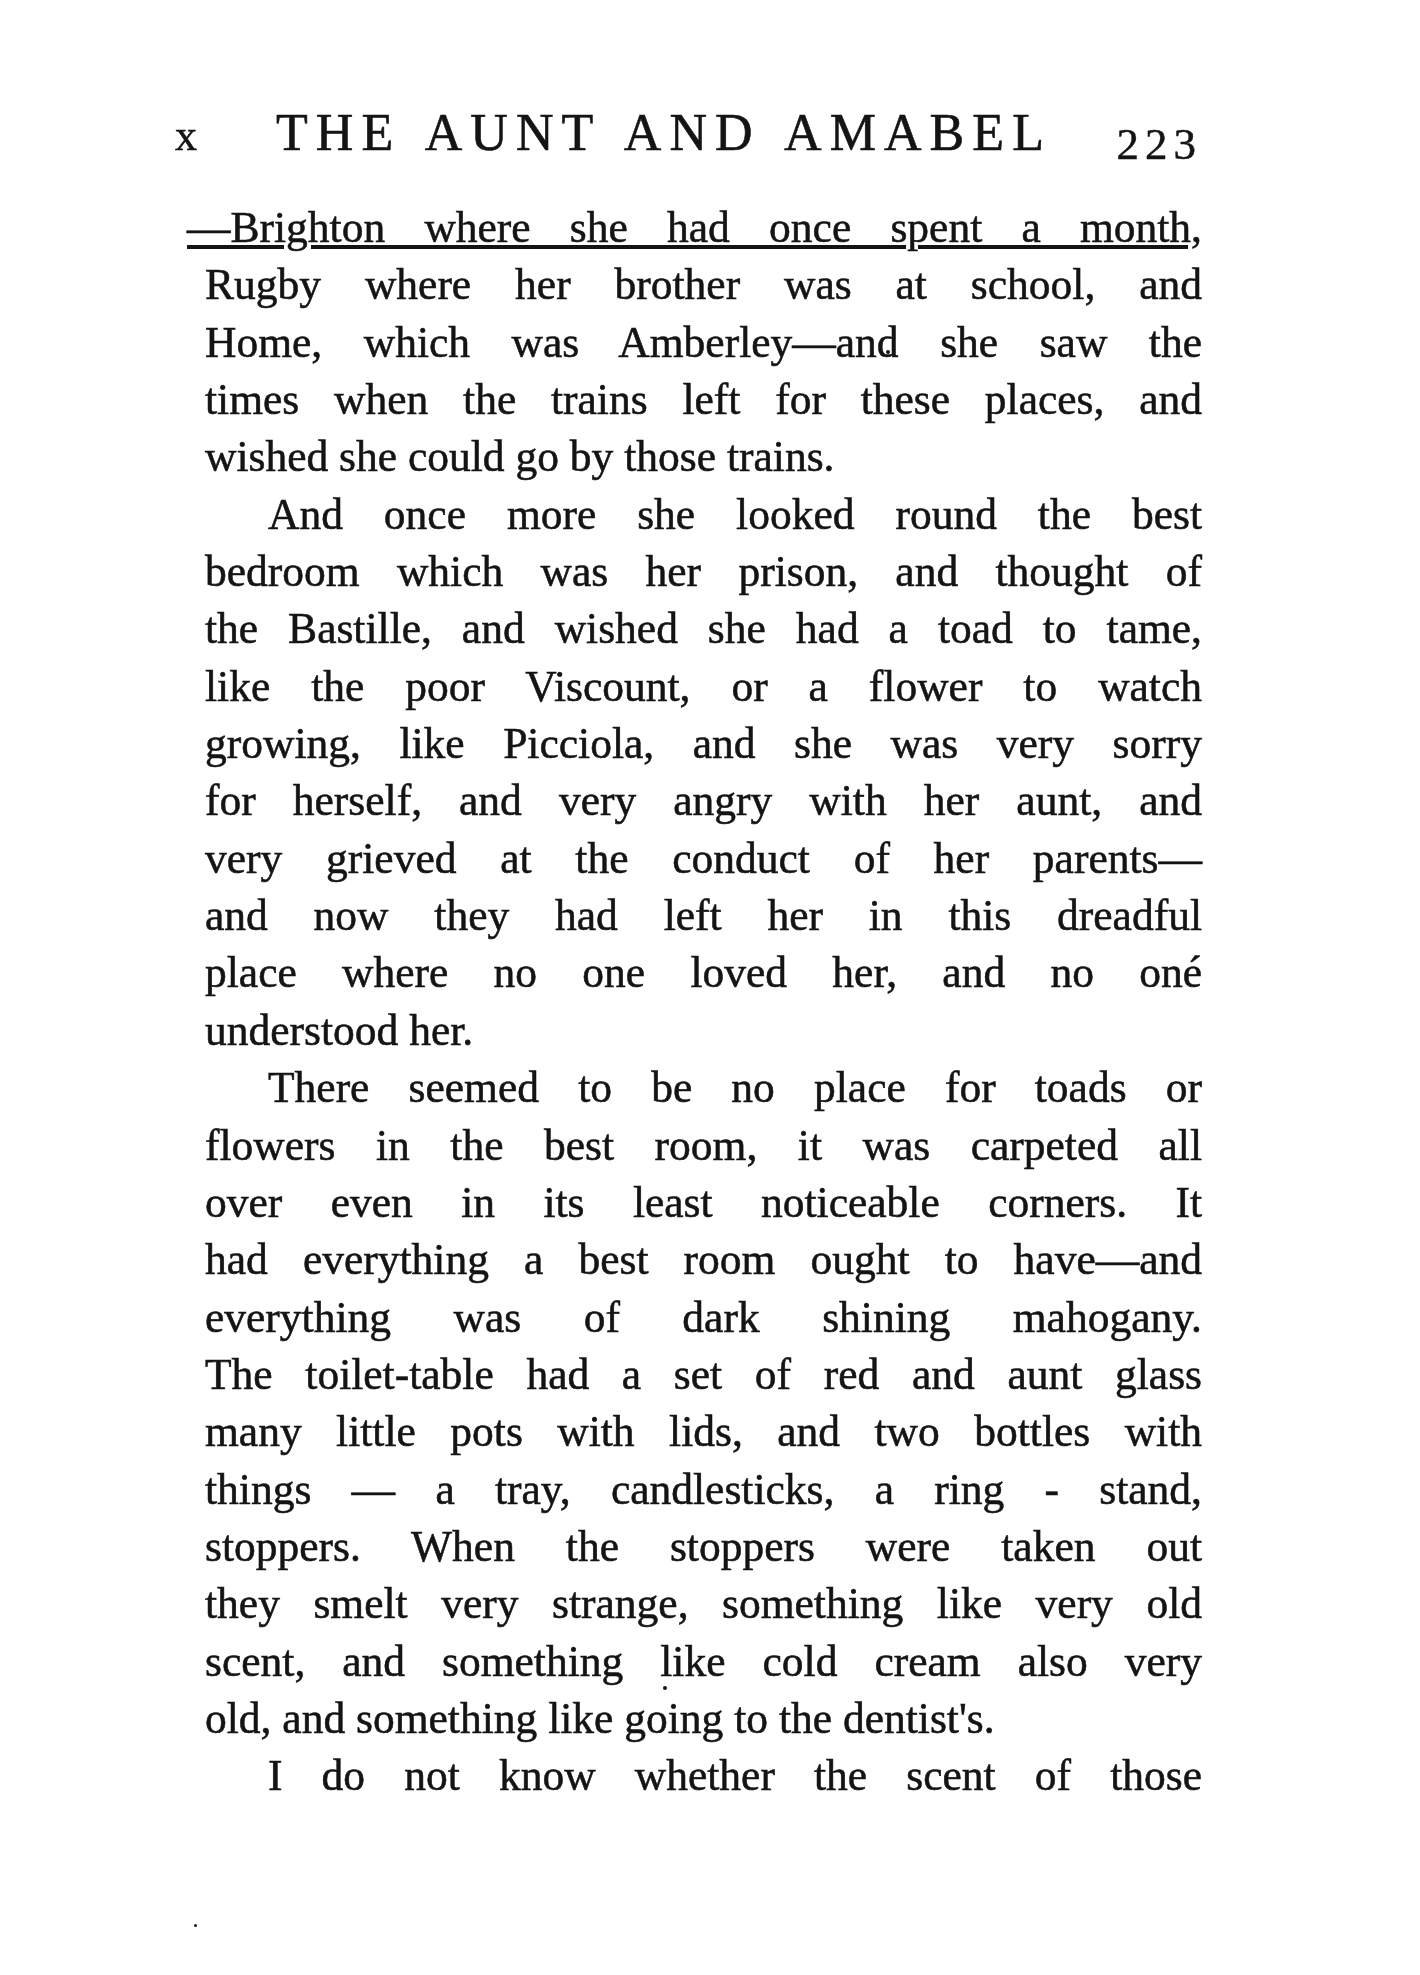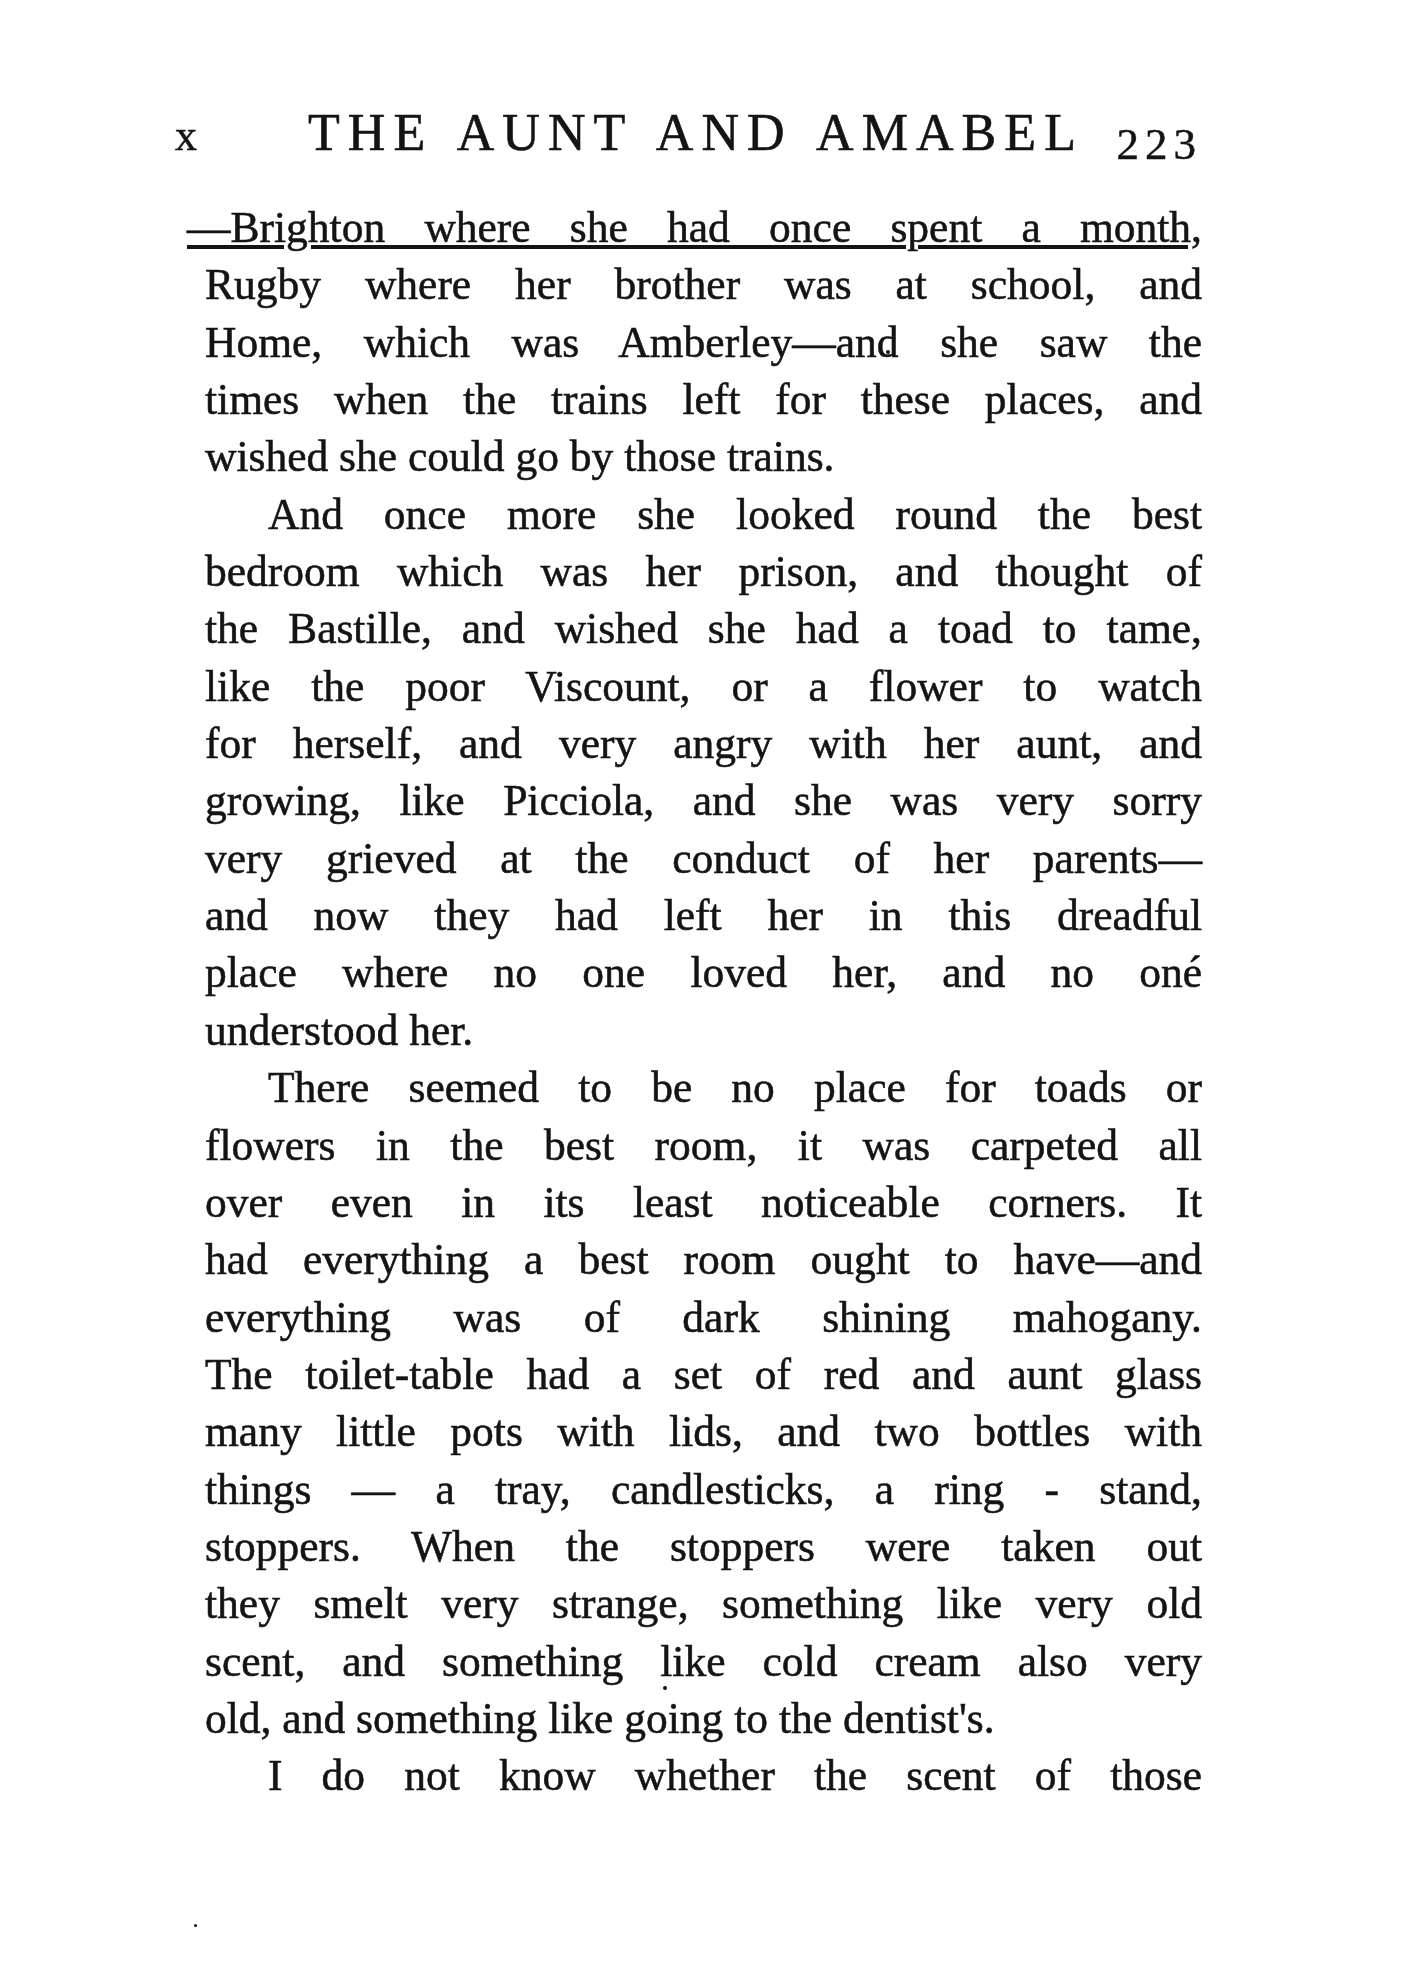--- a/index.html
+++ b/index.html
@@ -33,21 +33,20 @@
   .head-title {
     position: absolute;
     left: 664px;
     top: 107px;
     transform: translateX(-50%);
     font-size: 52px;
     line-height: 1;
     letter-spacing: 0.155em;
     word-spacing: 0.10em;
     white-space: nowrap;
-    margin-left: 32px;
     -webkit-text-stroke: 0.6px var(--ink);
   }
   .page-number {
     position: absolute;
     right: 218px;
     top: 122px;
     font-size: 45px;
     line-height: 1;
     letter-spacing: 6px;
     -webkit-text-stroke: 0.5px var(--ink);
@@ -93,22 +92,22 @@
   <div class="text-block">
       <div class="line hang">—Brighton where she had once spent a month,</div>
       <div class="line">Rugby where her brother was at school, and</div>
       <div class="line">Home, which was Amberley—and she saw the</div>
       <div class="line">times when the trains left for these places, and</div>
       <div class="line para-end">wished she could go by those trains.</div>
       <div class="line indent">And once more she looked round the best</div>
       <div class="line">bedroom which was her prison, and thought of</div>
       <div class="line">the Bastille, and wished she had a toad to tame,</div>
       <div class="line">like the poor Viscount, or a flower to watch</div>
+      <div class="line">growing, like Picciola, and she was very sorry</div>
       <div class="line">for herself, and very angry with her aunt, and</div>
-      <div class="line">growing, like Picciola, and she was very sorry</div>
       <div class="line">very grieved at the conduct of her parents—</div>
       <div class="line">and now they had left her in this dreadful</div>
       <div class="line">place where no one loved her, and no oné</div>
       <div class="line para-end">understood her.</div>
       <div class="line indent">There seemed to be no place for toads or</div>
       <div class="line">flowers in the best room, it was carpeted all</div>
       <div class="line">over even in its least noticeable corners. It</div>
       <div class="line">had everything a best room ought to have—and</div>
       <div class="line">everything was of dark shining mahogany.</div>
       <div class="line">The toilet-table had a set of red and aunt glass</div>

